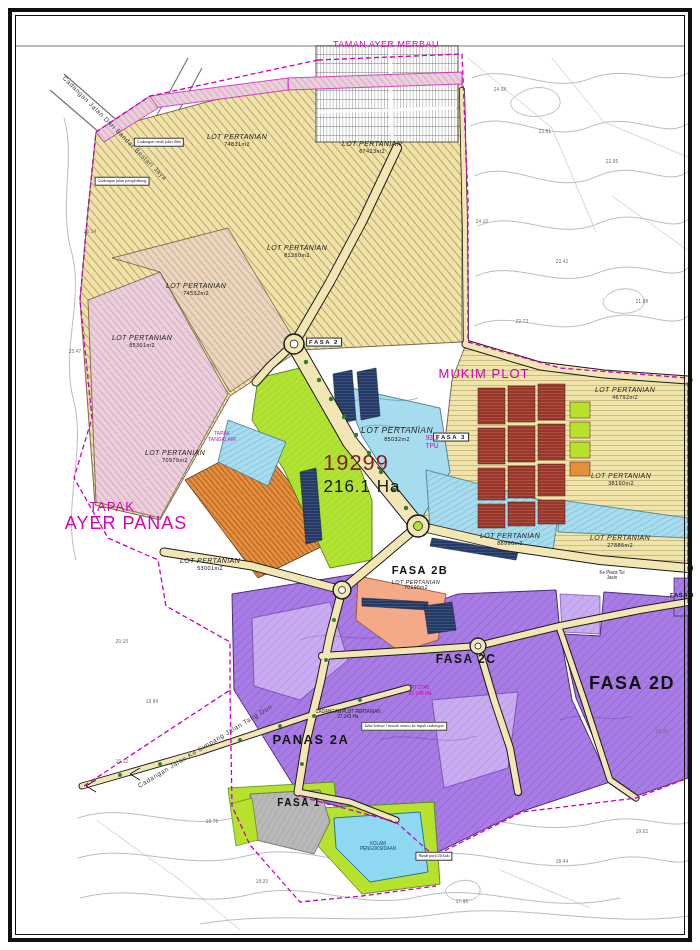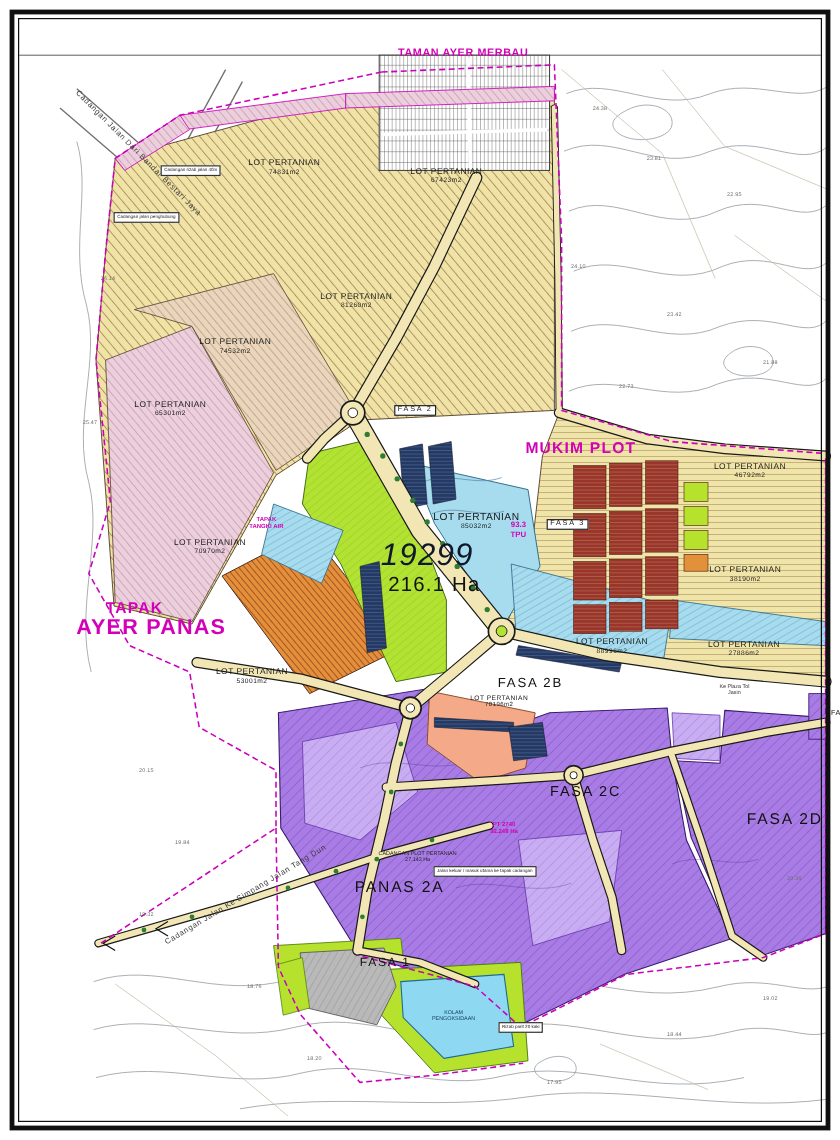--- a/index.html
+++ b/index.html
@@ -3,37 +3,37 @@
 <meta charset="utf-8">
 <style>
   html,body{margin:0;padding:0;background:#9a9a9a;}
   .sheet{position:relative;width:700px;height:950px;background:#ffffff;overflow:hidden;
          font-family:"Liberation Sans","DejaVu Sans",sans-serif;}
   .frame-outer{position:absolute;inset:8px;border:4px solid #101010;pointer-events:none;}
   .frame-inner{position:absolute;inset:15px;border:1px solid #101010;pointer-events:none;}
   svg{position:absolute;left:0;top:0;}
   .lbl{position:absolute;transform:translate(-50%,-50%);white-space:nowrap;text-align:center;
        line-height:1.15;color:#1a1a1a;}
-  .magenta{color:#d400b8;font-weight:bold;}
+  .magenta{color:#d400b8;font-weight:normal;}
   .lot{letter-spacing:.4px;}
-  .lot .nm{display:block;font-size:7px;}
+  .lot .nm{display:block;font-size:7px;font-style:italic;}
   .lot .ar{display:block;font-size:5.5px;}
   .lot-big .nm{font-size:8.5px;}
   .lot-sm .nm{font-size:5.5px;}
   .lot-sm .ar{font-size:5px;}
-  .fasa{font-weight:normal;letter-spacing:1.5px;color:#111;margin-left:22px;}
+  .fasa{font-weight:bold;letter-spacing:1.5px;color:#111;}
   .boxed{background:#fff;border:0.7px solid #222;padding:0 2px;}
   .elev{font-size:4.5px;color:#6d6d6d;letter-spacing:.2px;}
   .tiny2{font-size:4.5px;line-height:1.2;}
   .tiny2 span{display:block;}
   .note-box{position:absolute;transform:translate(-50%,-50%);background:#fff;border:0.6px solid #333;
             font-size:3.8px;line-height:1.2;padding:1px 2px;max-width:84px;white-space:normal;
             text-align:center;color:#222;}
   .roadtxt{font-size:6.5px;color:#3c3c3c;letter-spacing:.6px;}
-  .big-no{font-size:26px;color:#0f172a;letter-spacing:1px;font-style:italic;}
+  .big-no{font-size:22px;color:#7f1d1d;letter-spacing:1px;}
   .big-ha{font-size:17px;color:#111;letter-spacing:1px;}
 </style>
 </head>
 <body>
 
 <div class="sheet">
 
 <svg width="700" height="950" viewBox="0 0 700 950">
   <defs>
     <pattern id="rowsA" width="6" height="6" patternUnits="userSpaceOnUse" patternTransform="rotate(-40)">
@@ -349,21 +349,21 @@
     </div>
 <div class="lbl lot lot-sm" style="left:416px;top:585px">
   <span class="nm">LOT PERTANIAN</span>
       <span class="ar">70196m2</span>
     </div>
 
 <span class="lbl fasa boxed" style="left:324px;top:342px;font-size:6px">FASA 2</span>
 <span class="lbl fasa boxed" style="left:451px;top:437px;font-size:6px">FASA 3</span>
 <span class="lbl fasa" style="left:420px;top:570px;font-size:11px">FASA 2B</span>
 <span class="lbl fasa" style="left:466px;top:660px;font-size:12px">FASA 2C</span>
-<span class="lbl fasa" style="left:632px;top:683px;font-size:13px">FASA 2D</span>
+<span class="lbl fasa" style="left:632px;top:683px;font-size:18px">FASA 2D</span>
 <span class="lbl fasa" style="left:311px;top:740px;font-size:13px">PANAS 2A</span>
 <span class="lbl fasa" style="left:299px;top:803px;font-size:10px">FASA 1</span>
 <span class="lbl fasa magenta" style="left:682px;top:595px;font-size:6px;letter-spacing:.5px">FASA 4</span>
 
 <span class="lbl roadtxt" style="left:115px;top:128px;transform:translate(-50%,-50%) rotate(45deg)">Cadangan Jalan Dari Bandar Bestari Jaya</span>
 <span class="lbl roadtxt" style="left:205px;top:746px;transform:translate(-50%,-50%) rotate(-31deg)">Cadangan Jalan Ke Simpang Jalan Tang Dun</span>
 <div class="lbl tiny2" style="left:612px;top:575px;color:#333">
   <span>Ke Plaza Tol</span>
   <span>Jasin</span>
     </div>

